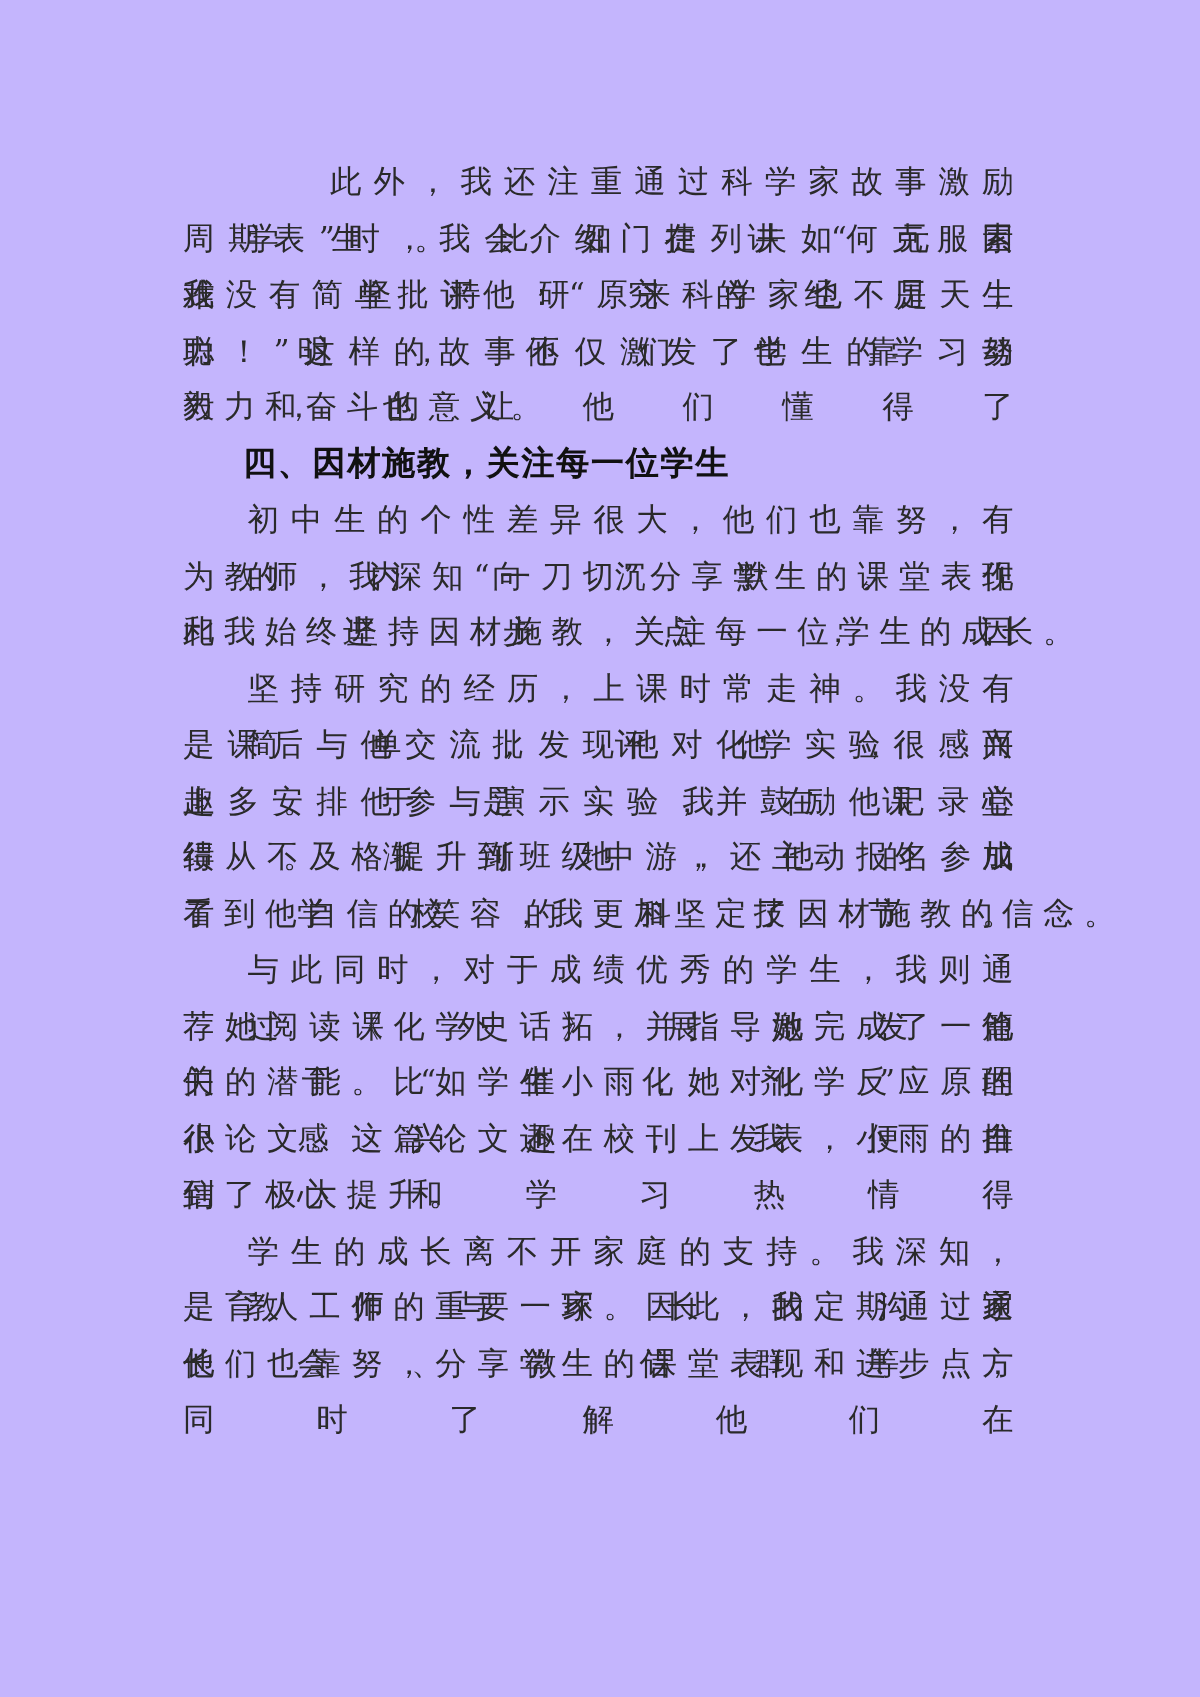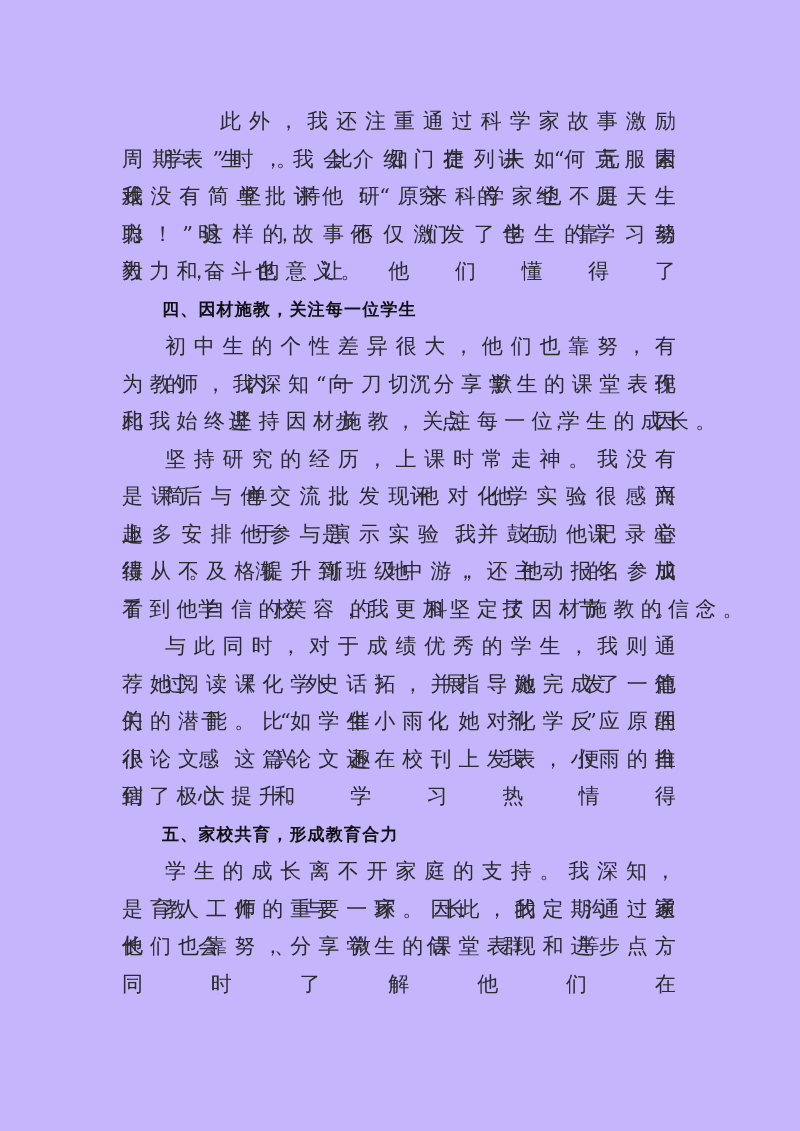--- a/index.html
+++ b/index.html
@@ -35,21 +35,21 @@
     letter-spacing: 6.3px;
     color: #2a2a2a;
     text-indent: 55px;
     text-align: justify;
     word-break: break-all;
   }
   .heading {
     margin: 0;
     font-family: "DejaVu Sans", "Liberation Sans", sans-serif;
     font-weight: bold;
-    font-size: 17px;
+    font-size: 22px;
     line-height: 37.5px;
     letter-spacing: 1.2px;
     color: #111111;
     text-indent: 40px;
   }
   .line {
     display: block;
     white-space: nowrap;
     height: 37.5px;
   }
@@ -93,21 +93,20 @@
     </div>
 
     <div class="para-block">
       <span class="para line first full" style="text-indent:0">与此同时，对于成绩优秀的学生，我则通过课外拓展激发他</span>
       <span class="para line full" style="text-indent:0">荐她阅读《化学史话》，并指导她完成了一篇关于“催化剂”的</span>
       <span class="para line full" style="text-indent:0">们的潜能。比如学生小雨，她对化学反应原理很感兴趣，我便推</span>
       <span class="para line full" style="text-indent:0">小论文。这篇论文还在校刊上发表，小雨的自信心和学习热情得</span>
       <span class="para line" style="text-indent:0">到了极大提升。</span>
     </div>
 
-    <h2 class="heading">五、家校共育，形成教育合力</h2>
 
     <div class="para-block">
       <span class="para line first full" style="text-indent:0">学生的成长离不开家庭的支持。我深知，教师与家长的沟通</span>
       <span class="para line full" style="text-indent:0">是育人工作的重要一环。因此，我定期通过家长会、微信群等方</span>
       <span class="para line full" style="text-indent:0">他们也靠努，分享学生的课堂表现和进步点，同时了解他们在</span>
     </div>
 
   </div>
 </div>
 

